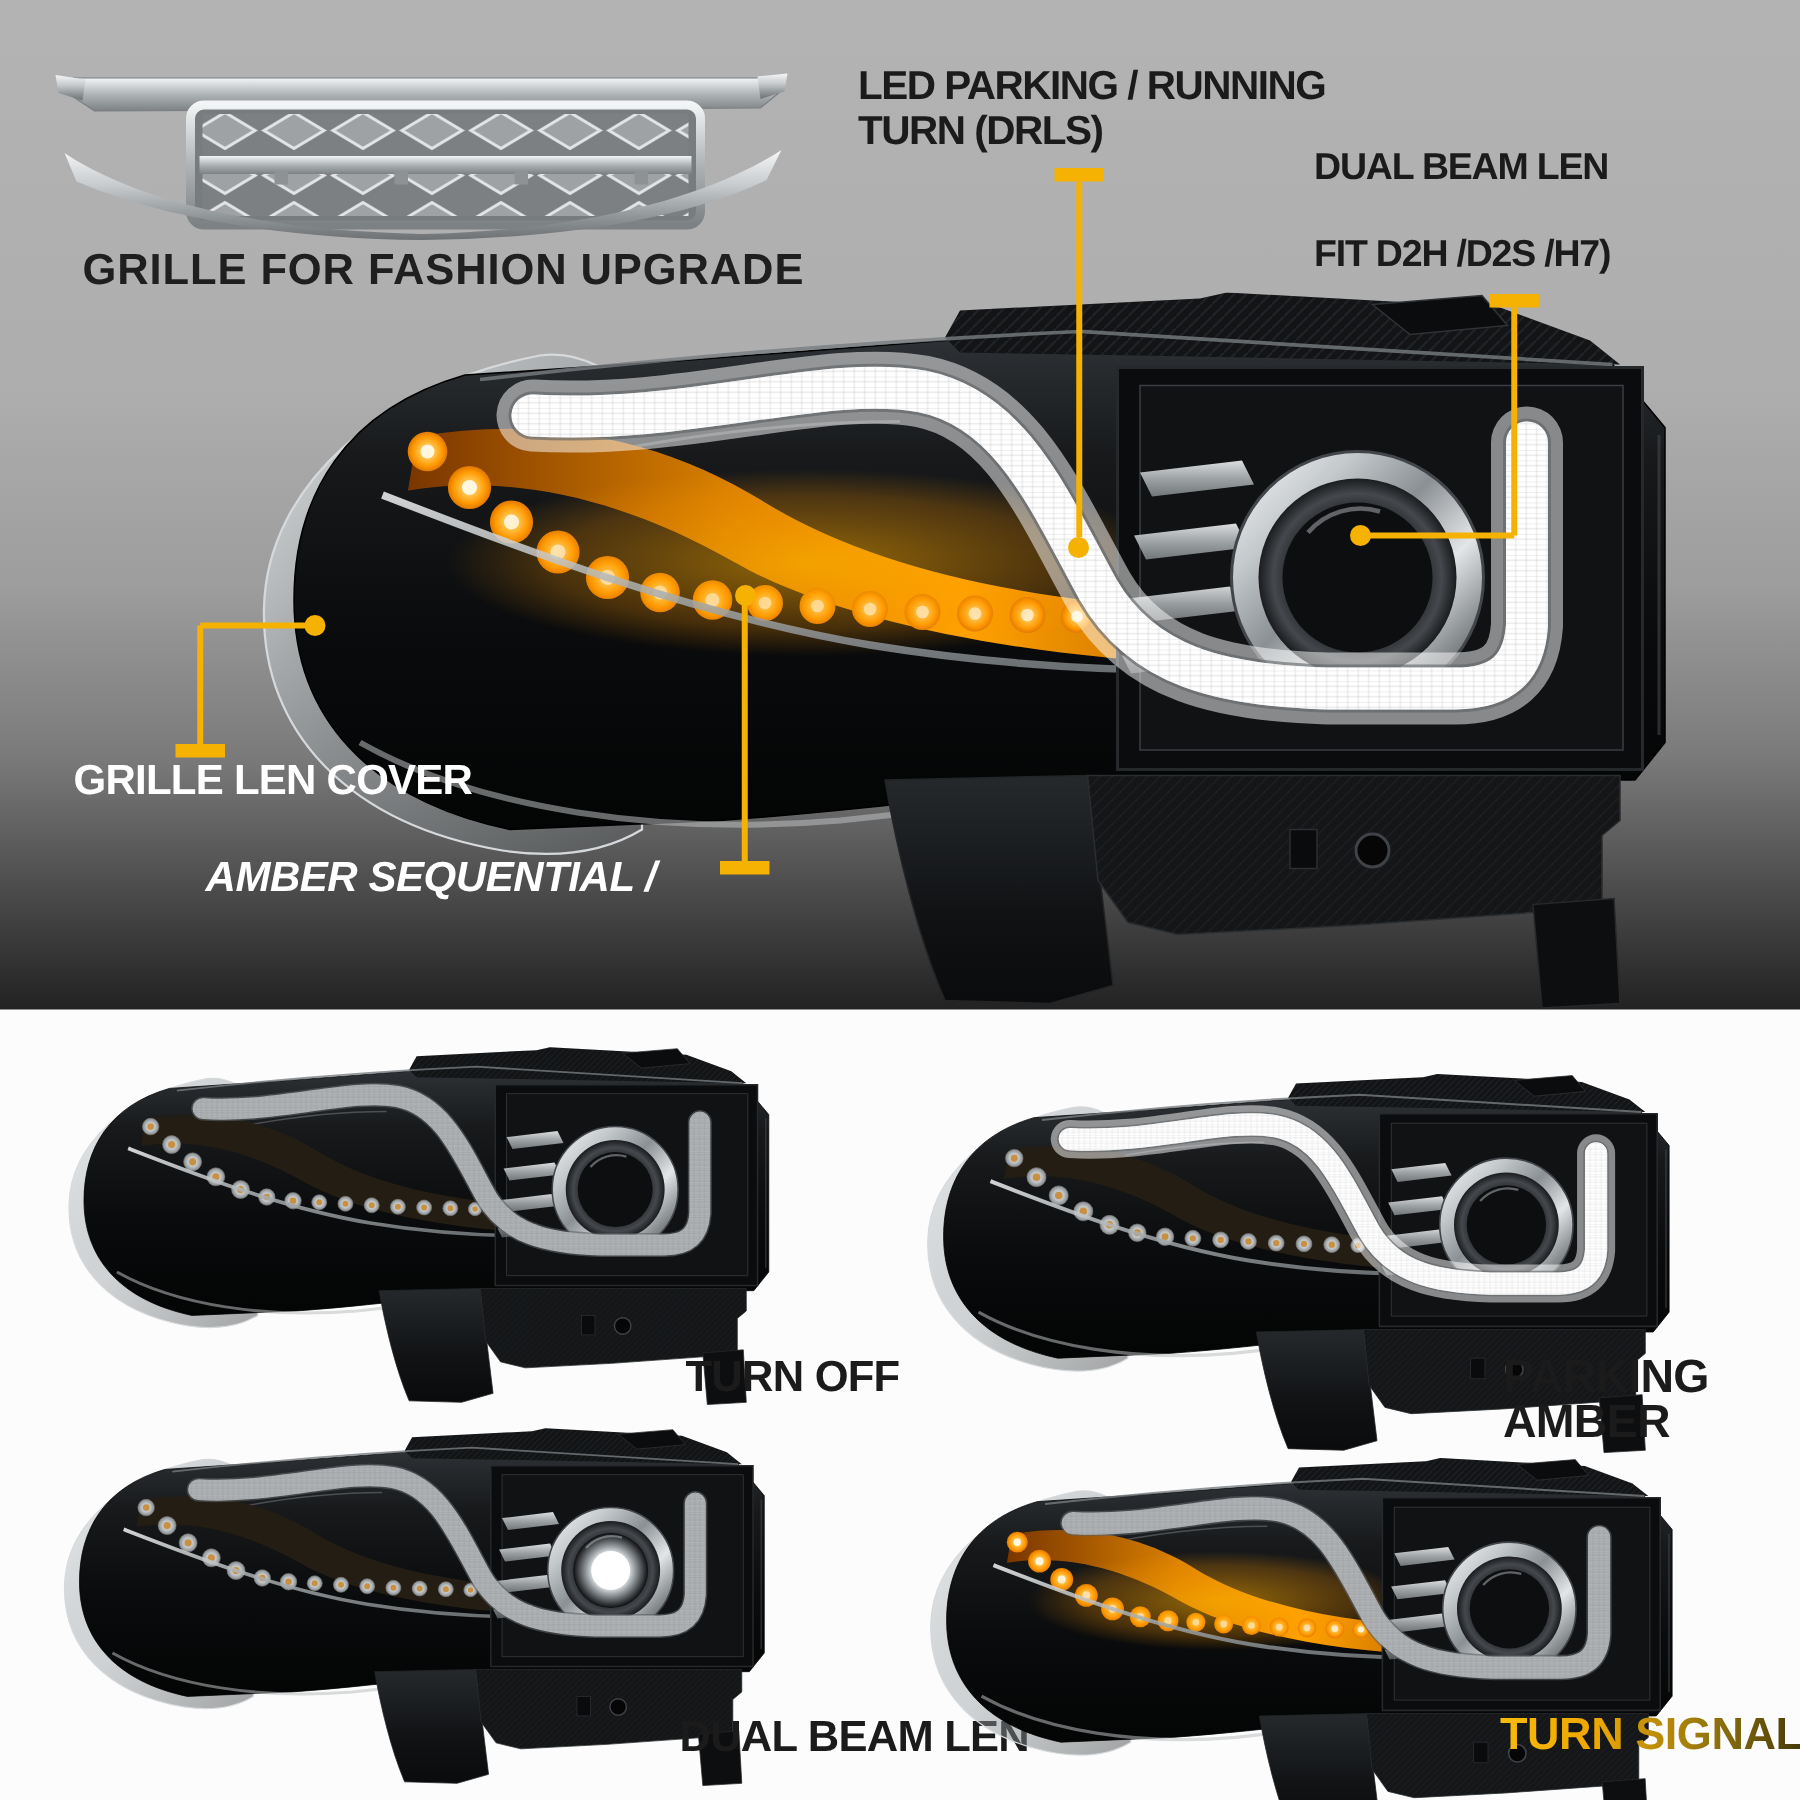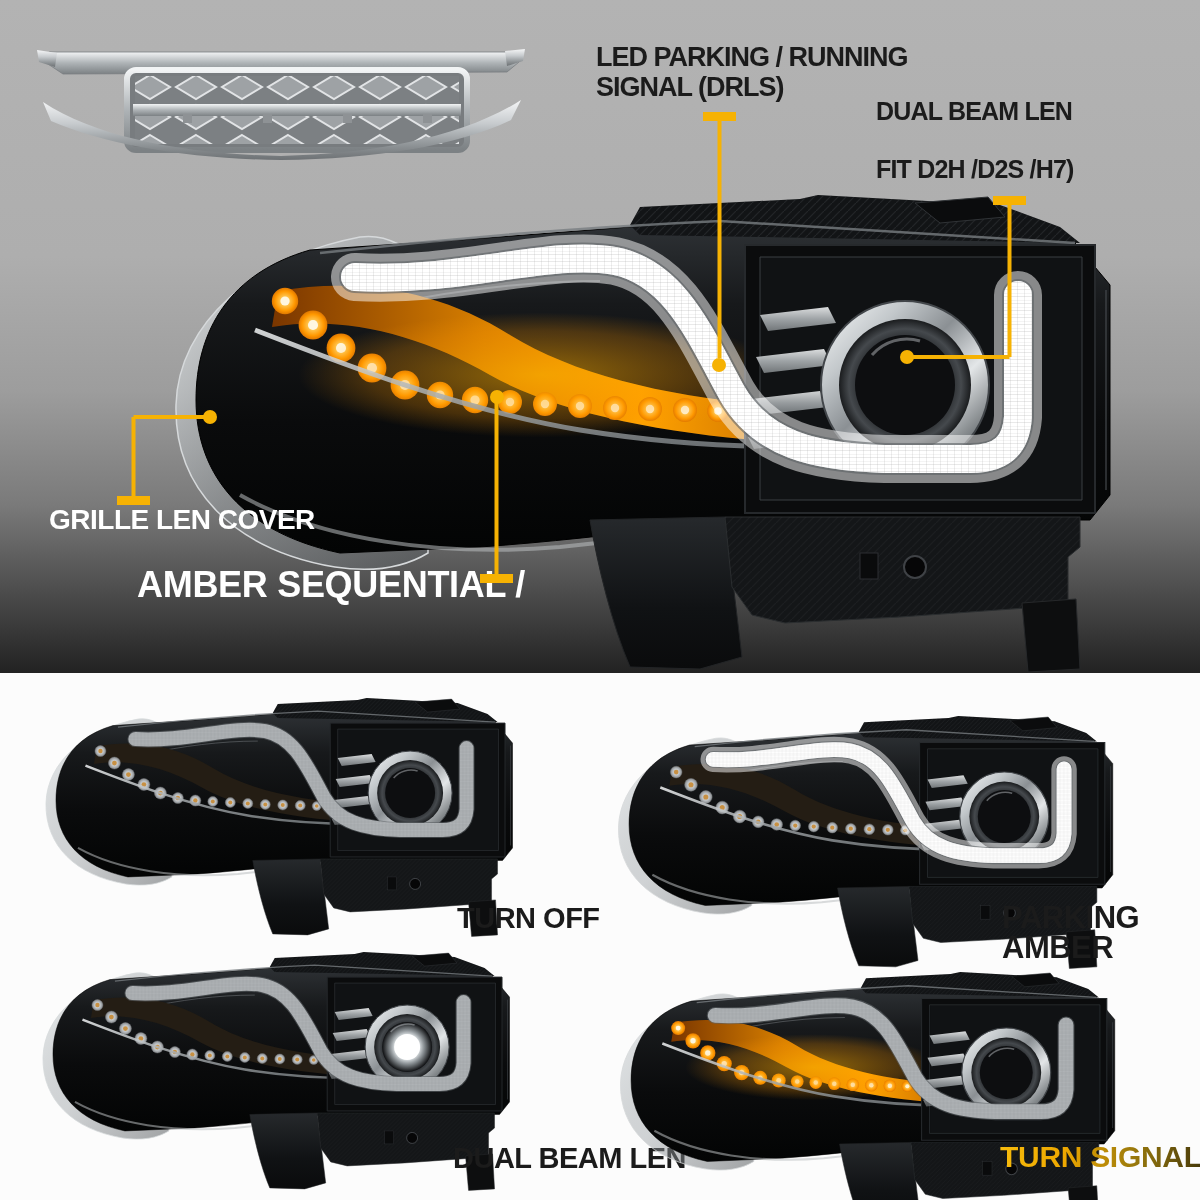--- a/index.html
+++ b/index.html
@@ -6,24 +6,24 @@
   body{width:1200px;height:1200px;overflow:hidden;font-family:"Liberation Sans",sans-serif;}
   #stage{position:relative;width:1200px;height:1200px;background:#fcfcfc;}
   
   #top-section{position:absolute;left:0;top:0;width:1200px;height:673px;
     background:linear-gradient(180deg,#b3b3b3 0%,#aeaeae 38%,#9d9d9d 58%,#7a7a7a 75%,#4c4c4c 88%,#222222 100%);}
   
   .lbl{position:absolute;font-weight:700;white-space:pre;line-height:1.08;}
   .lbl-dark{color:#1b1b1b;}
   .lbl-light{color:#ffffff;}
   #grille-caption{left:55px;top:165px;font-size:29px;letter-spacing:0.6px;color:#1f1f1f;}
-  #callout-drl-label{left:572px;top:42px;font-size:27px;line-height:30px;letter-spacing:-1px;margin-left:24px;}
+  #callout-drl-label{left:572px;top:42px;font-size:27px;line-height:30px;letter-spacing:-1px;}
   #callout-dualbeam-label{left:876px;top:97px;font-size:25px;line-height:29px;letter-spacing:-0.8px;}
   #callout-lenscover-label{left:49px;top:505px;font-size:28px;letter-spacing:-0.5px;}
-  #callout-amberseq-label{left:137px;top:570px;font-size:36px;line-height:30px;letter-spacing:-0.3px;}
+  #callout-amberseq-label{left:137px;top:570px;font-size:28px;line-height:30px;letter-spacing:-0.3px;font-style:italic;}
   
   #mode-turnoff-label{left:457px;top:903px;font-size:29px;letter-spacing:-0.5px;}
   #mode-parking-label{left:1002px;top:903px;font-size:31px;line-height:30px;letter-spacing:-0.5px;}
   #mode-dualbeam-label{left:453px;top:1143px;font-size:29px;letter-spacing:-0.5px;}
   #mode-turnsignal-label{left:1000px;top:1140px;font-size:30px;letter-spacing:-0.3px;font-weight:700;
     background:linear-gradient(90deg,#f7bb0c 0%,#eda700 32%,#96770d 68%,#46390a 100%);
     -webkit-background-clip:text;background-clip:text;color:transparent;position:absolute;white-space:pre;}
   
   .hl{--amber-on:0;--drl-on:0;--proj-on:0;position:absolute;}
   .hl.amber{--amber-on:1;}
@@ -256,26 +256,27 @@
       <rect x="92" y="28" width="340" height="80" rx="9" fill="#787c7f" stroke="url(#gSilver)" stroke-width="6"></rect>
       <rect x="100" y="34" width="324" height="30" fill="url(#pDiam)"></rect>
       <rect x="100" y="74" width="324" height="28" fill="url(#pDiam)"></rect>
       <rect x="98" y="62" width="328" height="12" fill="url(#gSilver)"></rect>
       <rect x="148" y="72" width="9" height="9" fill="#8e9295"></rect>
       <rect x="228" y="72" width="9" height="9" fill="#8e9295"></rect>
       <rect x="308" y="72" width="9" height="9" fill="#8e9295"></rect>
       <rect x="388" y="72" width="9" height="9" fill="#8e9295"></rect>
       <path d="M8,60 C62,96 152,112 246,114 C342,112 430,94 486,58 L476,78 C422,104 340,117 246,118 C154,117 72,103 16,79 Z" fill="url(#gSilver2)"></path>
     </svg>
+    <div id="grille-caption" class="lbl">GRILLE FOR FASHION UPGRADE</div>
 
     <svg class="hl amber drl" style="left:160px;top:195px" width="975" height="480" viewBox="0 0 975 480">
       <use href="#hl-sym"></use>
     </svg>
 
-    <div id="callout-drl-label" class="lbl lbl-dark"><span>LED PARKING / RUNNING</span><br><span>SIGNAL (DRLS)</span></div>
+    <div id="callout-drl-label" class="lbl lbl-dark"><span>LED PARKING / RUNNING</span><br><span>TURN (DRLS)</span></div>
 
     <div id="callout-dualbeam-label" class="lbl lbl-dark"><span>DUAL BEAM LEN</span><br><br><span>FIT D2H /D2S /H7)</span></div>
 
     <div id="callout-lenscover-label" class="lbl lbl-light"><span>GRILLE LEN COVER</span></div>
 
     <div id="callout-amberseq-label" class="lbl lbl-light"><span>AMBER SEQUENTIAL /</span><br></div>
 
     <svg class="overlay" width="1200" height="673">
       <g fill="#F6B203" stroke="#F6B203">
         <g>

